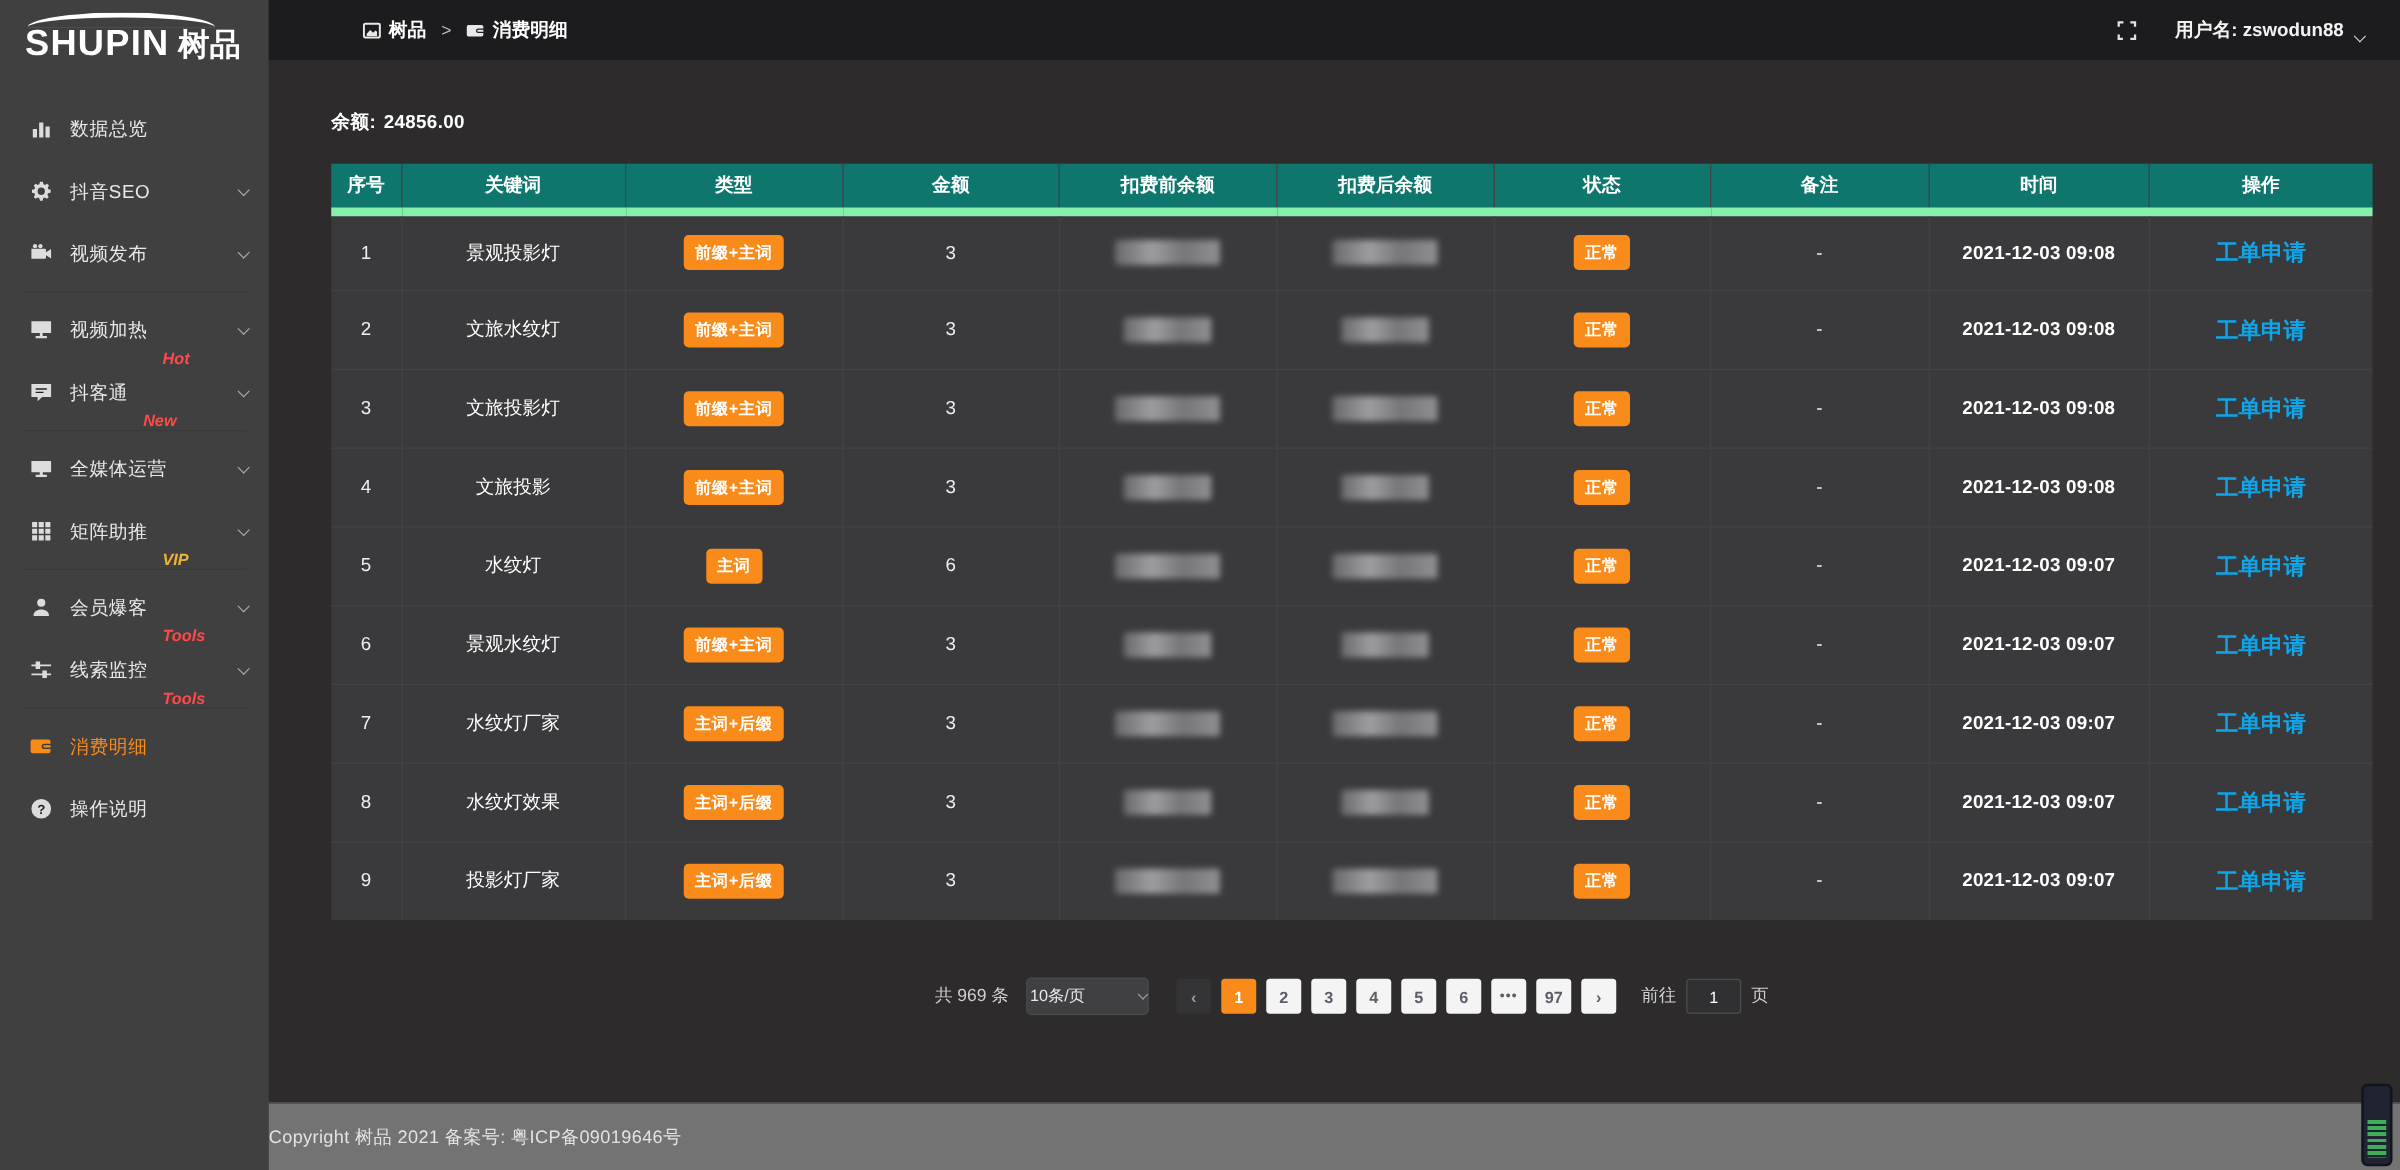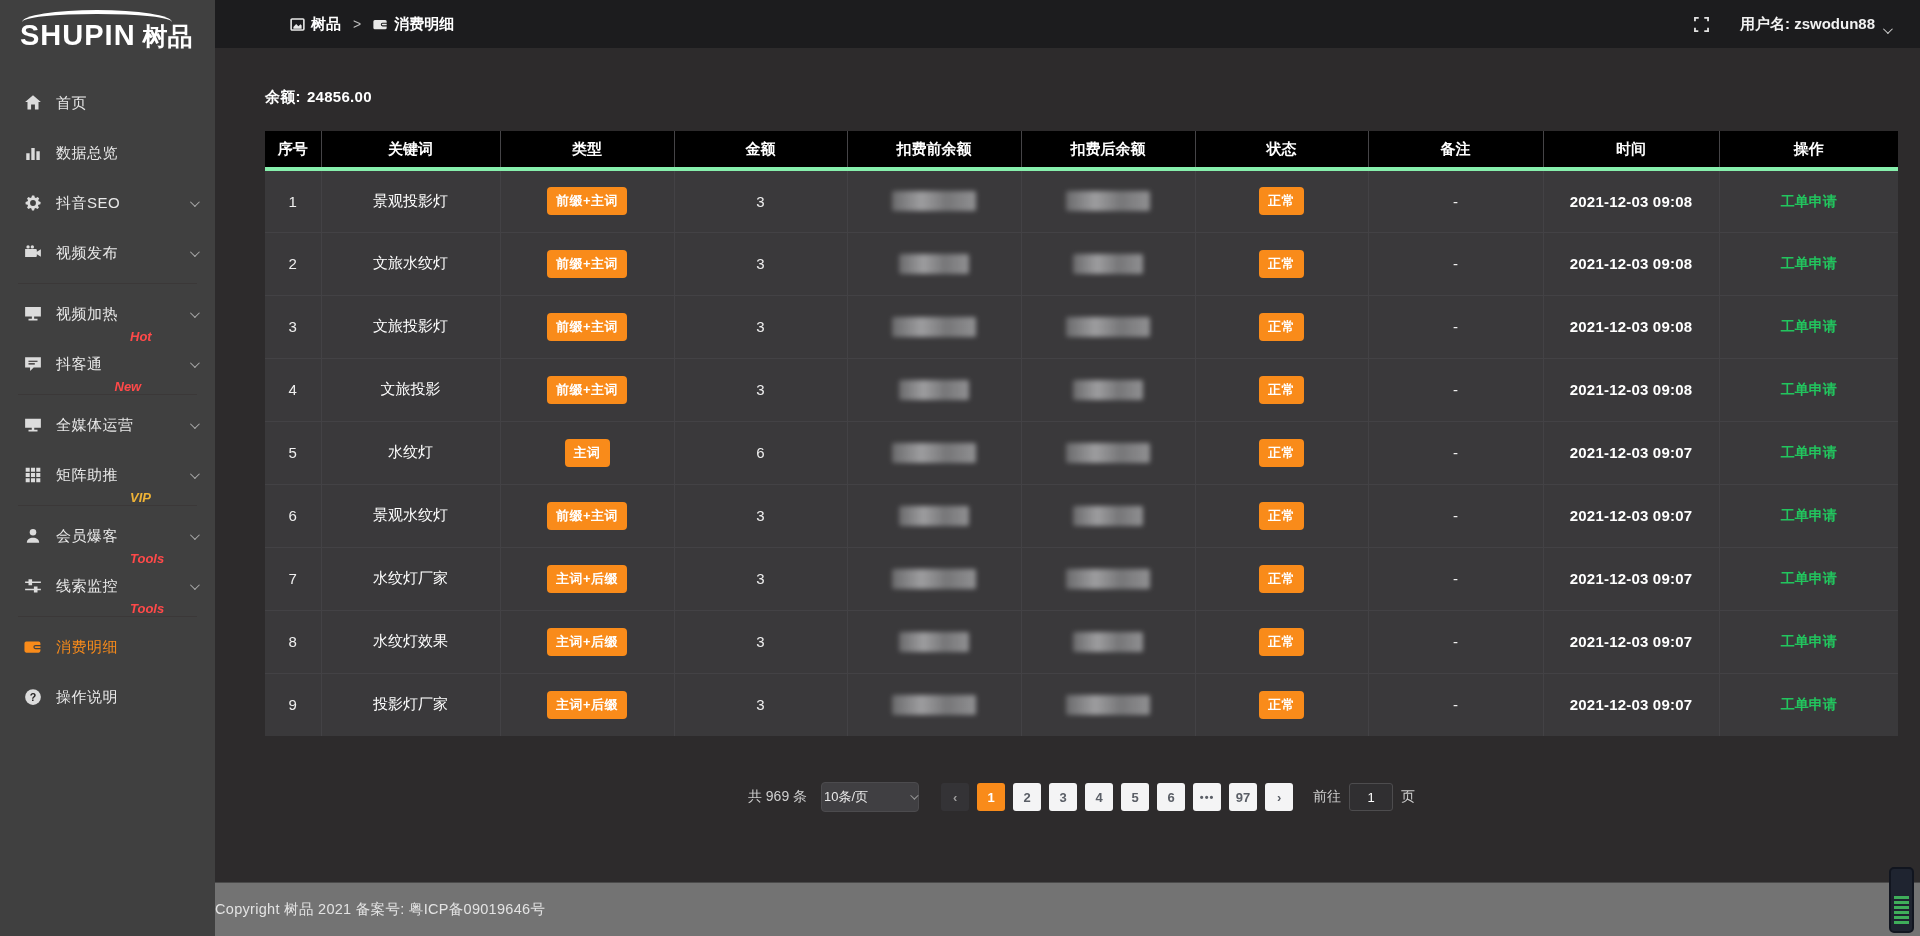--- a/index.html
+++ b/index.html
@@ -43,32 +43,32 @@
 
   .content { flex:1; padding:40px 0 0 50px; }
   .balance { font-size:15px; font-weight:bold; color:#fff; margin-bottom:24px; letter-spacing:.3px; }
   .balance b { margin-left:6px; }
 
   
   .table-wrap { width:1633px; }
   table { border-collapse:collapse; table-layout:fixed; width:1633px; background:#3a393b; }
   col.c0{width:56px} col.c1{width:179px} col.c2{width:174px} col.c3{width:173px} col.c4{width:174px}
   col.c5{width:174px} col.c6{width:173px} col.c7{width:175px} col.c8{width:176px} col.c9{width:179px}
-  thead th { background:#000000; color:#fff; font-size:15px; font-weight:bold; height:38px; border-right:1px solid #454447; border-bottom:4px solid #86efac; }
+  thead th { background:#0f766e; color:#fff; font-size:15px; font-weight:bold; height:38px; border-right:1px solid #454447; border-bottom:7px solid #86efac; }
   thead th:last-child { border-right:none; }
   tbody td { height:63px; text-align:center; font-size:15px; color:#efefef; border-right:1px solid #434245; border-bottom:1px solid #434245; }
   tbody td:last-child { border-right:none; }
   tbody tr:last-child td { border-bottom:none; }
   .tag { display:inline-block; background:#f98b1a; color:#fff; font-size:13px; font-weight:bold; padding:5px 9px; border-radius:4px; letter-spacing:.5px; }
   .blur-block { width:70px; height:20px; margin:0 auto; border-radius:2px; opacity:.9;
     background:linear-gradient(90deg,#6f6f71 0%,#a9a9ab 35%,#7d7d7f 65%,#9a9a9c 100%);
     filter:blur(2.6px); }
   tbody tr:nth-child(odd) .blur-block { width:84px; }
   .time-cell { font-weight:bold; color:#fff; letter-spacing:.2px; }
-  .action-link { color:#22c55e; font-size:14px; font-weight:bold; text-decoration:none; cursor:pointer;font-family:Liberation Serif, serif; }
+  .action-link { color:#0ea5e9; font-size:18px; font-weight:bold; text-decoration:none; cursor:pointer;font-family:Liberation Serif, serif; }
   .kw-cell { color:#fff; }
 
   
   .pagination { width:1633px; display:flex; align-items:center; justify-content:center; margin-top:46px; font-size:14px; color:#cfcfcf; }
   .pg-total { margin-right:14px; }
   .pg-size { display:flex; align-items:center; justify-content:center; width:98px; height:30px; background:#403f42; border:1px solid #4c4b4e; border-radius:4px; color:#e8e8e8; font-size:13px; cursor:pointer; margin-right:18px;gap:32px; }
   .pg-size .sel-chev { width:6px; height:6px; border-right:1.4px solid #9a9a9a; border-bottom:1.4px solid #9a9a9a; transform:rotate(45deg) translateY(-2px); margin-left:10px; }
   .pg-btn { min-width:28px; height:28px; border-radius:3px; background:#f4f4f5; color:#5a5e66; font-size:13px; font-weight:bold; display:flex; align-items:center; justify-content:center; margin:0 4px; cursor:pointer; padding:0 4px; }
   .pg-btn.active { background:#f98b1a; color:#fff; }
   .pg-btn.more { letter-spacing:1px; font-size:11px; }
@@ -92,29 +92,20 @@
 
   <aside class="sidebar">
     <div class="logo">
       <div class="logo-arc"></div>
       <div class="logo-line">
         <span class="logo-en">SHUPIN</span>
         <span class="logo-cn">树品</span>
       </div>
     </div>
     <nav class="menu">
-        <div class="sb-item">
-    <span class="sb-icon">
-            <svg viewBox="0 0 16 16">
-              <path d="M8 1.2 15 7.2h-2.1v6.6H9.7V9.4H6.3v4.4H3.1V7.2H1z" fill="currentColor"></path>
-            </svg>
-          </span>
-    <span class="sb-label">首页</span>
-
-  </div>
         <div class="sb-item">
     <span class="sb-icon">
             <svg viewBox="0 0 16 16">
               <path d="M2 8.2h3v6H2zM6.5 3.6h3v10.6h-3zM11 6.4h3v7.8h-3z" fill="currentColor"></path>
             </svg>
           </span>
     <span class="sb-label">数据总览</span>
 
   </div>
         <div class="sb-item">

